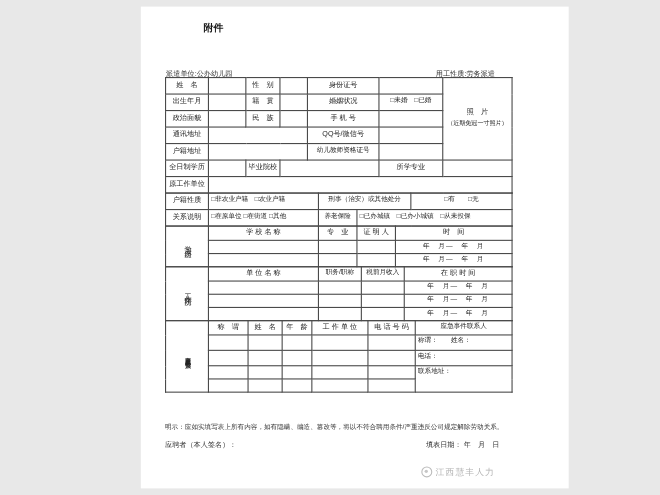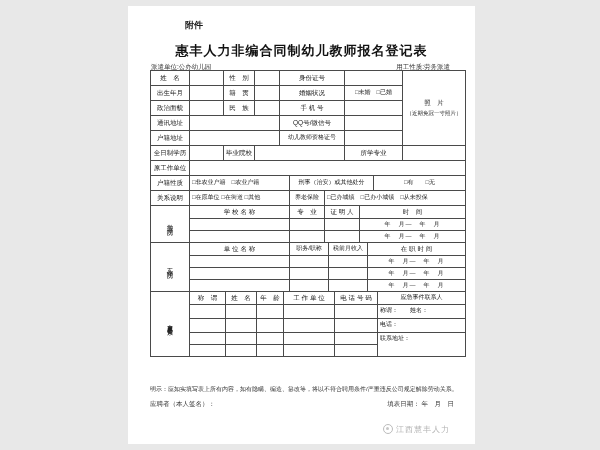--- a/index.html
+++ b/index.html
@@ -2,21 +2,21 @@
 <html><head>
 <meta charset="utf-8">
 <style>
   html,body{margin:0;padding:0;}
   body{
     width:600px;height:450px;background:#e8e8e8;position:relative;
     font-family:"Liberation Sans",sans-serif;color:#222;
     -webkit-font-smoothing:antialiased;
   }
   .page{
-    position:absolute;left:128px;top:6px;width:347px;height:438px;
+    position:absolute;left:128px;top:6px;width:389px;height:438px;
     background:#ffffff;
   }
   .attachment{position:absolute;left:57px;top:13px;font-size:9px;font-weight:bold;color:#1a1a1a;}
   .title{position:absolute;left:0;top:36px;width:100%;text-align:center;
     font-size:13px;font-weight:bold;letter-spacing:1px;color:#111;}
   .subhead{position:absolute;left:23px;top:57px;width:299px;display:flex;
     justify-content:space-between;font-size:6.5px;color:#333;}
   .tablewrap{position:absolute;left:22px;top:64px;width:315px;}
   table{border-collapse:collapse;table-layout:fixed;width:315px;}
   table + table{margin-top:-1px;}
@@ -45,21 +45,20 @@
     border-radius:50%;margin-right:3px;position:relative;}
   .wm-icon:after{content:"";position:absolute;left:2px;top:2px;width:3px;height:3px;
     background:#c6c6c6;border-radius:50%;}
 </style>
 </head>
 <body>
 
 <div class="page">
 
   <div class="attachment">附件</div>
-  <div class="title">惠丰人力非编合同制幼儿教师报名登记表</div>
 
   <div class="subhead">
     <span>派遣单位:公办幼儿园</span>
     <span>用工性质:劳务派遣</span>
   </div>
 
   <div class="tablewrap">
 
     <table>
       <colgroup>

